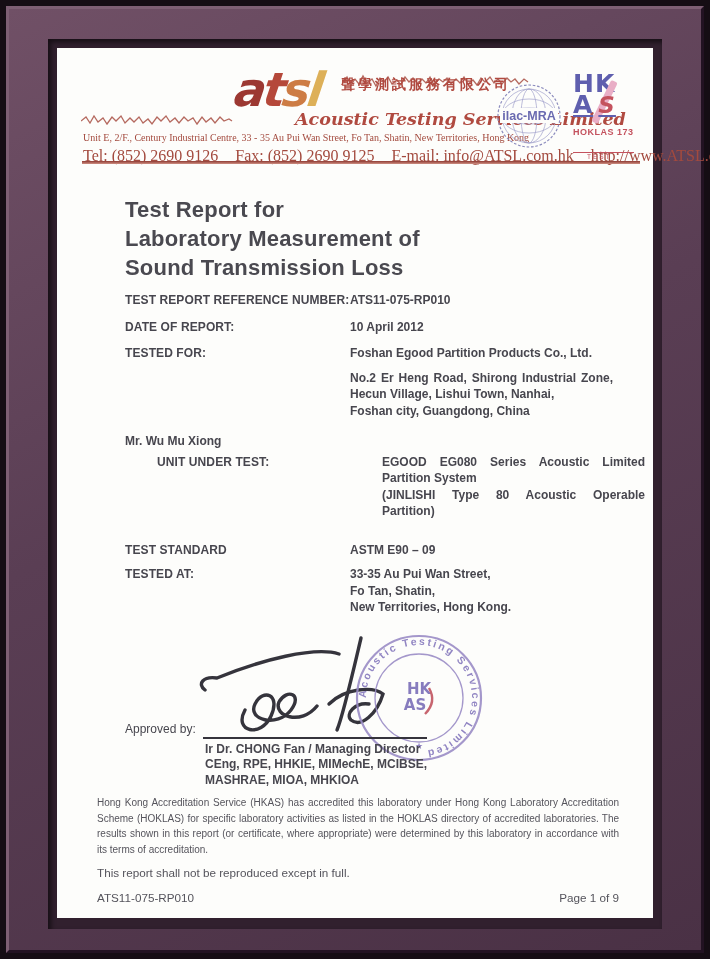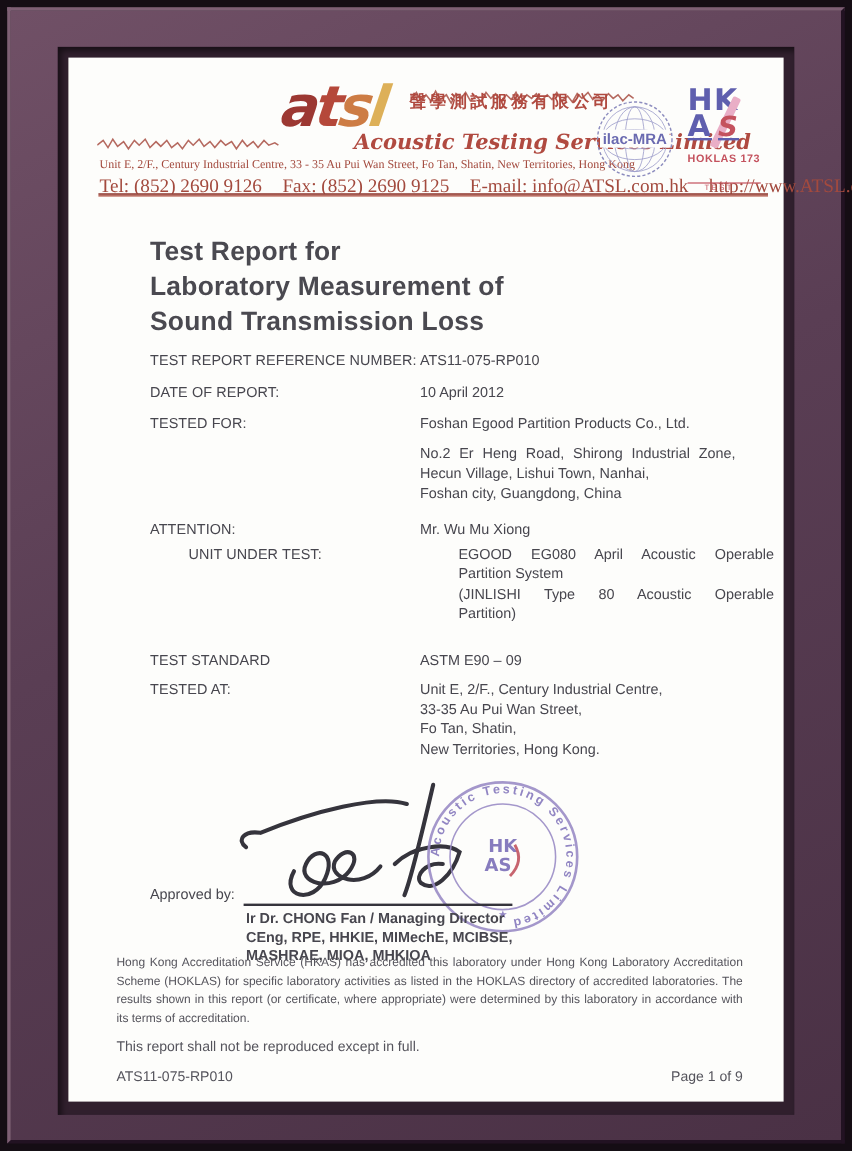--- a/index.html
+++ b/index.html
@@ -37,21 +37,21 @@
   .hkas-tick{position:absolute;left:28px;top:-16px;width:7px;height:46px;background:#e9aec6;
     transform:rotate(26deg);border-radius:2px;}
   .hkas-s{position:relative;font-style:italic;color:#c4525e;font-size:23px;margin-left:5px;}
   .hoklas{margin-top:12px;font-size:9px;font-weight:bold;color:#c4525e;letter-spacing:.5px;
     border-bottom:1.5px solid #c4525e;display:inline-block;padding-bottom:15px;}
   .hkas-test{font-size:6.5px;color:#c4525e;letter-spacing:2px;margin-left:14px;}
 
   
   .body{position:absolute;left:68px;top:147px;width:488px;}
   .title{font-size:22px;line-height:29px;font-weight:bold;color:#4a4950;letter-spacing:.2px;margin-bottom:10px;}
-  .row{display:flex;margin-bottom:10px;font-size:12px;font-weight:normal;line-height:16.5px;}
+  .row{display:flex;margin-bottom:10px;font-size:12px;font-weight:bold;line-height:16.5px;}
   .row .lbl{width:225px;flex:none;letter-spacing:.1px;}
   .row .val{width:263px;flex:none;}
   .nowrap{white-space:nowrap;}
   .jline{text-align:justify;text-align-last:justify;}
   .blk{margin-bottom:0;}
   .mb8{margin-bottom:8px;} .mb4{margin-bottom:4px;} .mb22{margin-bottom:22px;margin-left:32px;}
 
   
   .sig-block{position:relative;height:210px;margin-top:12px;}
   .sig-svg{position:absolute;left:58px;top:2px;}
@@ -142,43 +142,41 @@
       <div class="row blk">
         <div class="lbl"></div>
         <div class="val">
           <div class="jline">No.2 Er Heng Road, Shirong Industrial Zone,</div>
           <div>Hecun Village, Lishui Town, Nanhai,</div>
           <div>Foshan city, Guangdong, China</div>
         </div>
       </div>
 
       <div class="row mb4" style="margin-top:14px;">
-        <div class="lbl">ATTENTION:</div>
         <div class="val nowrap">Mr. Wu Mu Xiong</div>
       </div>
 
       <div class="row mb22">
         <div class="lbl">UNIT UNDER TEST:</div>
         <div class="val">
-          <div class="jline">EGOOD EG080 April Acoustic Operable</div>
+          <div class="jline">EGOOD EG080 Series Acoustic Limited</div>
           <div>Partition System</div>
           <div class="jline">(JINLISHI Type 80 Acoustic Operable</div>
           <div>Partition)</div>
         </div>
       </div>
 
       <div class="row mb8" style="margin-top:22px;">
         <div class="lbl">TEST STANDARD</div>
         <div class="val nowrap">ASTM E90 – 09</div>
       </div>
 
       <div class="row">
         <div class="lbl">TESTED AT:</div>
         <div class="val">
-          <div>Unit E, 2/F., Century Industrial Centre,</div>
           <div>33-35 Au Pui Wan Street,</div>
           <div>Fo Tan, Shatin,</div>
           <div>New Territories, Hong Kong.</div>
         </div>
       </div>
 
       <div class="sig-block">
         <svg class="sig-svg" width="240" height="115" viewBox="0 0 240 115">
           <g fill="none" stroke="#35343c" stroke-width="3.4" stroke-linecap="round">
             <path d="M22,60 C14,54 20,46 34,48 C78,30 132,16 156,24"></path>

